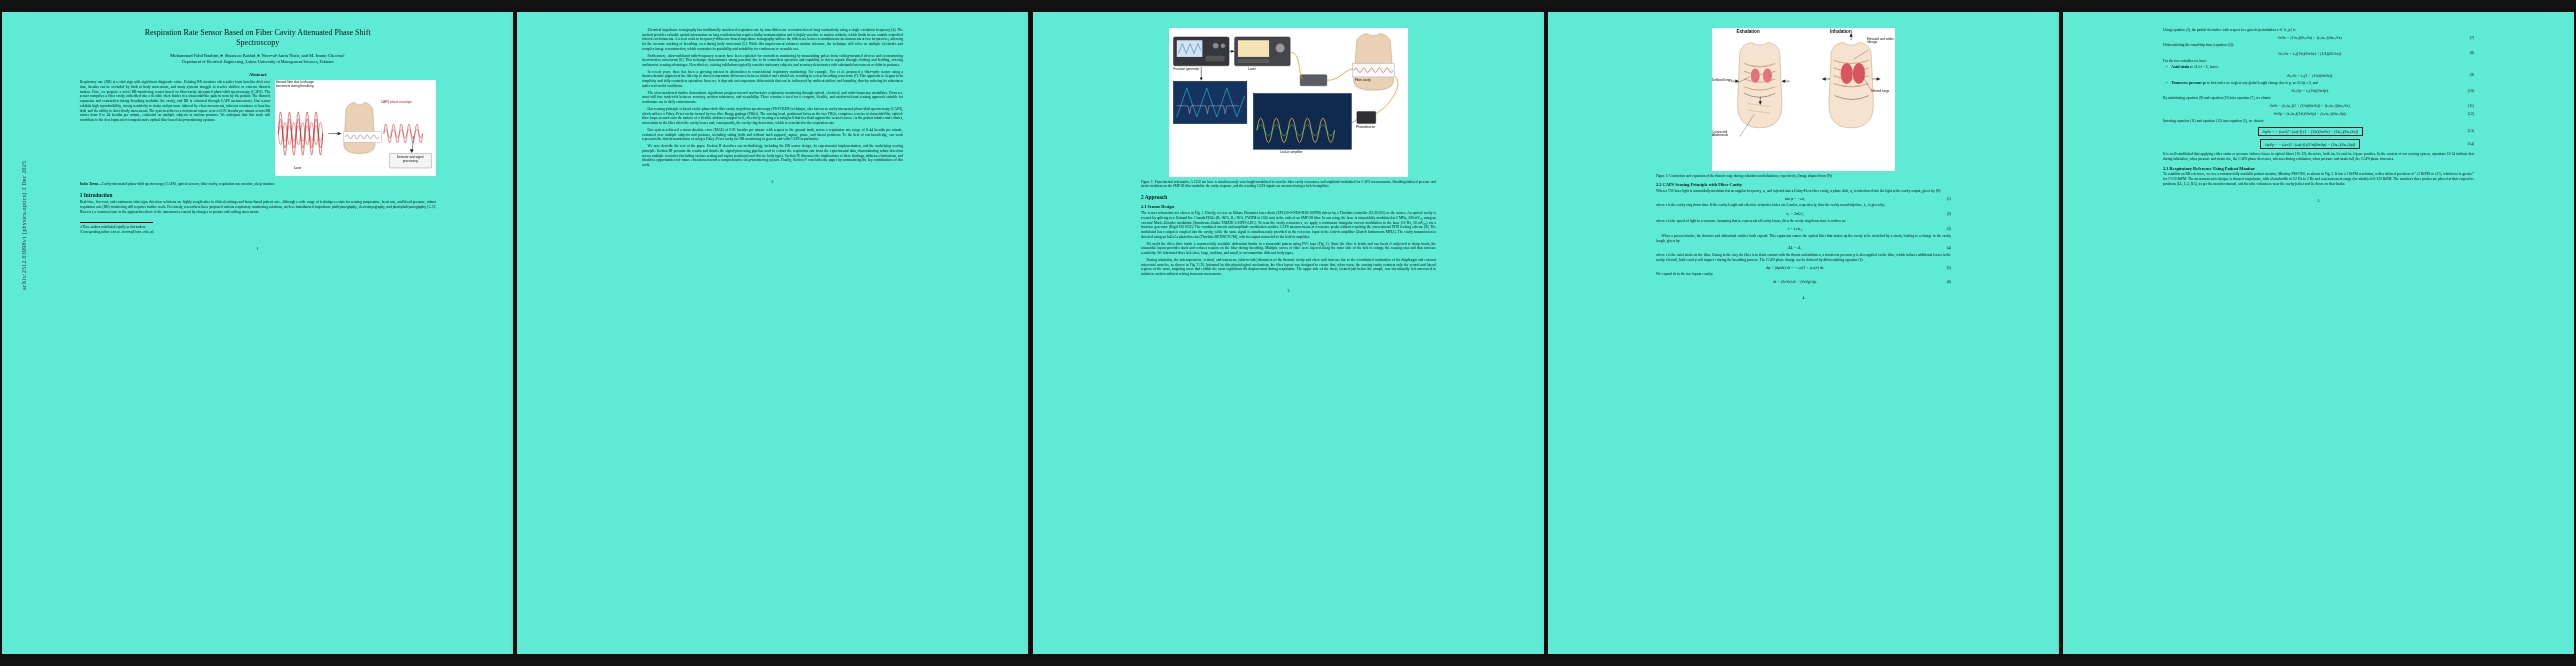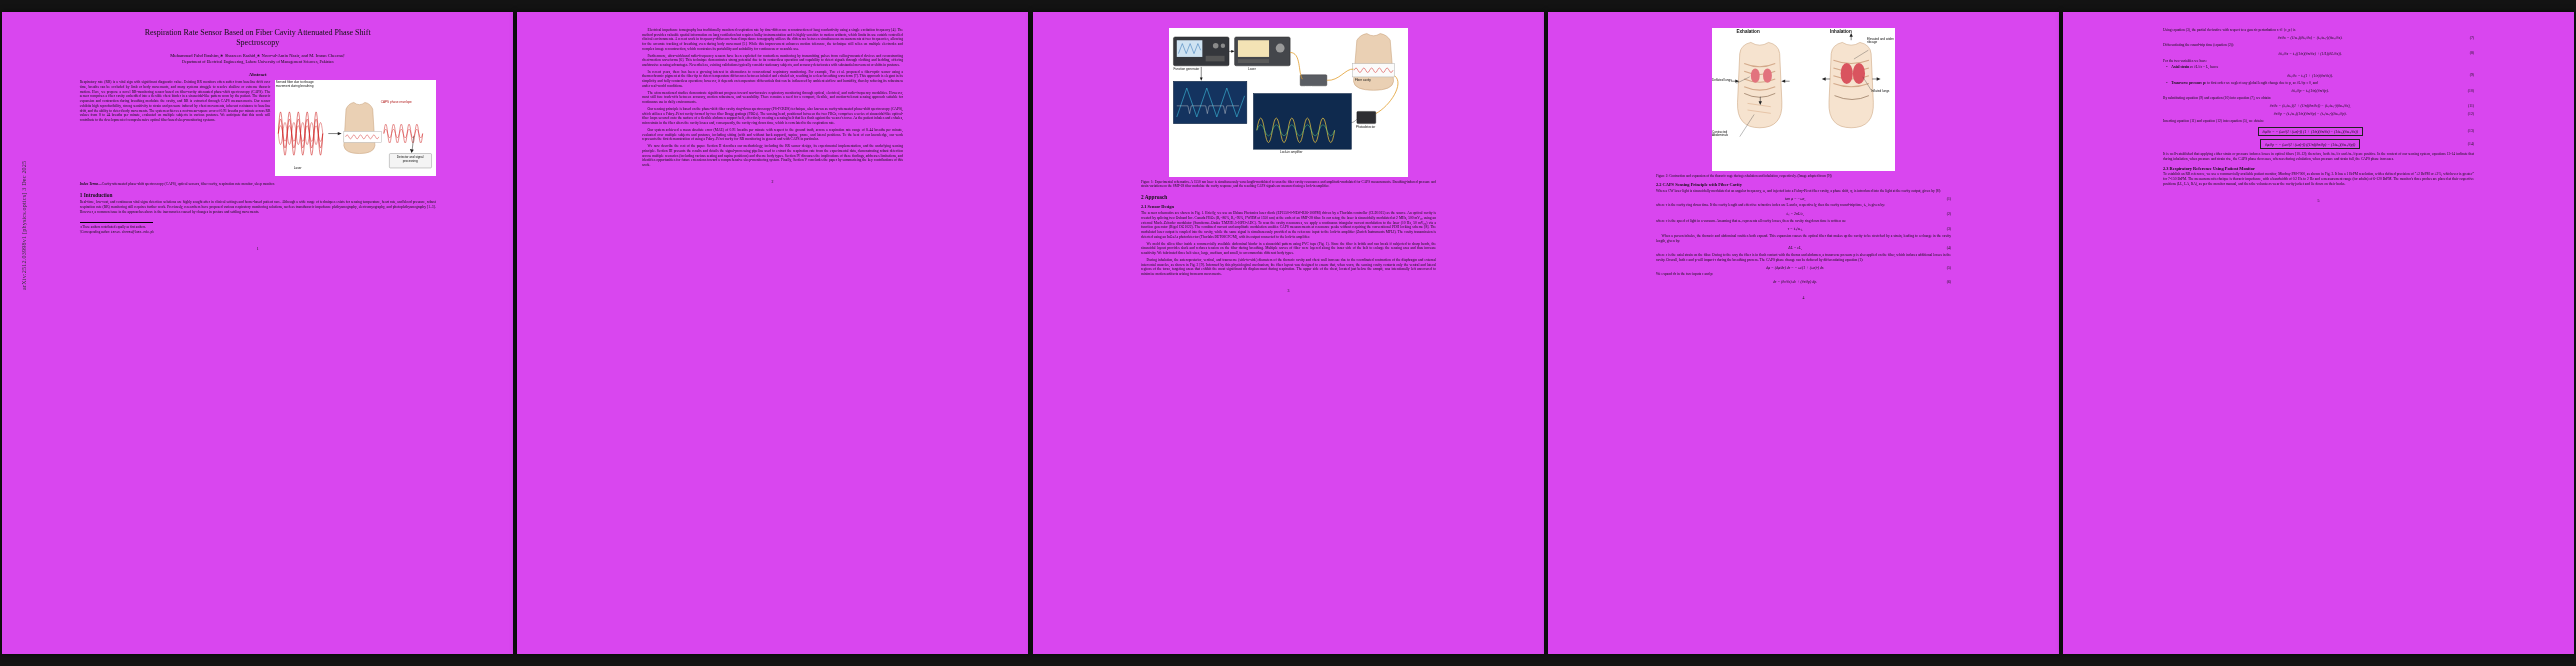--- a/index.html
+++ b/index.html
@@ -1,18 +1,18 @@
 <!DOCTYPE html>
 <html style="font-size:9px"><head>
 <meta charset="utf-8">
 <style>
   html,body{margin:0;padding:0;background:#111;}
   .canvas{position:relative;width:2576px;height:667px;background:#131313;overflow:hidden;
           font-family:"Liberation Serif", serif;color:#111;}
-  .page{position:absolute;top:12.2px;width:511px;height:642px;background:#d946ef;
+  .page{position:absolute;top:12.2px;width:511px;height:642px;background:#5eead4;
         box-shadow:0 0 5.6px rgba(0,0,0,.7);}
   .content{margin:15.6px auto 0 auto;}
   .w640{width:356px;} .w470{width:261px;} .w530{width:295px;} .w560{width:311px;}
 
   
   .title{font-size:8px;text-align:center;font-weight:normal;margin:14.5px auto 5.6px auto;max-width:245px;line-height:1.25;}
   .authors{font-size:4.6px;text-align:center;margin:1.1px 0;}
   .affil{font-size:4.1px;text-align:center;margin:1.1px 0 7.8px 0;}
   .abs-head{font-size:4.8px;font-weight:bold;text-align:center;margin:4.4px 0 2.8px 0;}
   .par{font-size:3.6px;line-height:1.33;text-align:justify;margin:0 0 1.9px 0;text-indent:5.6px;}

